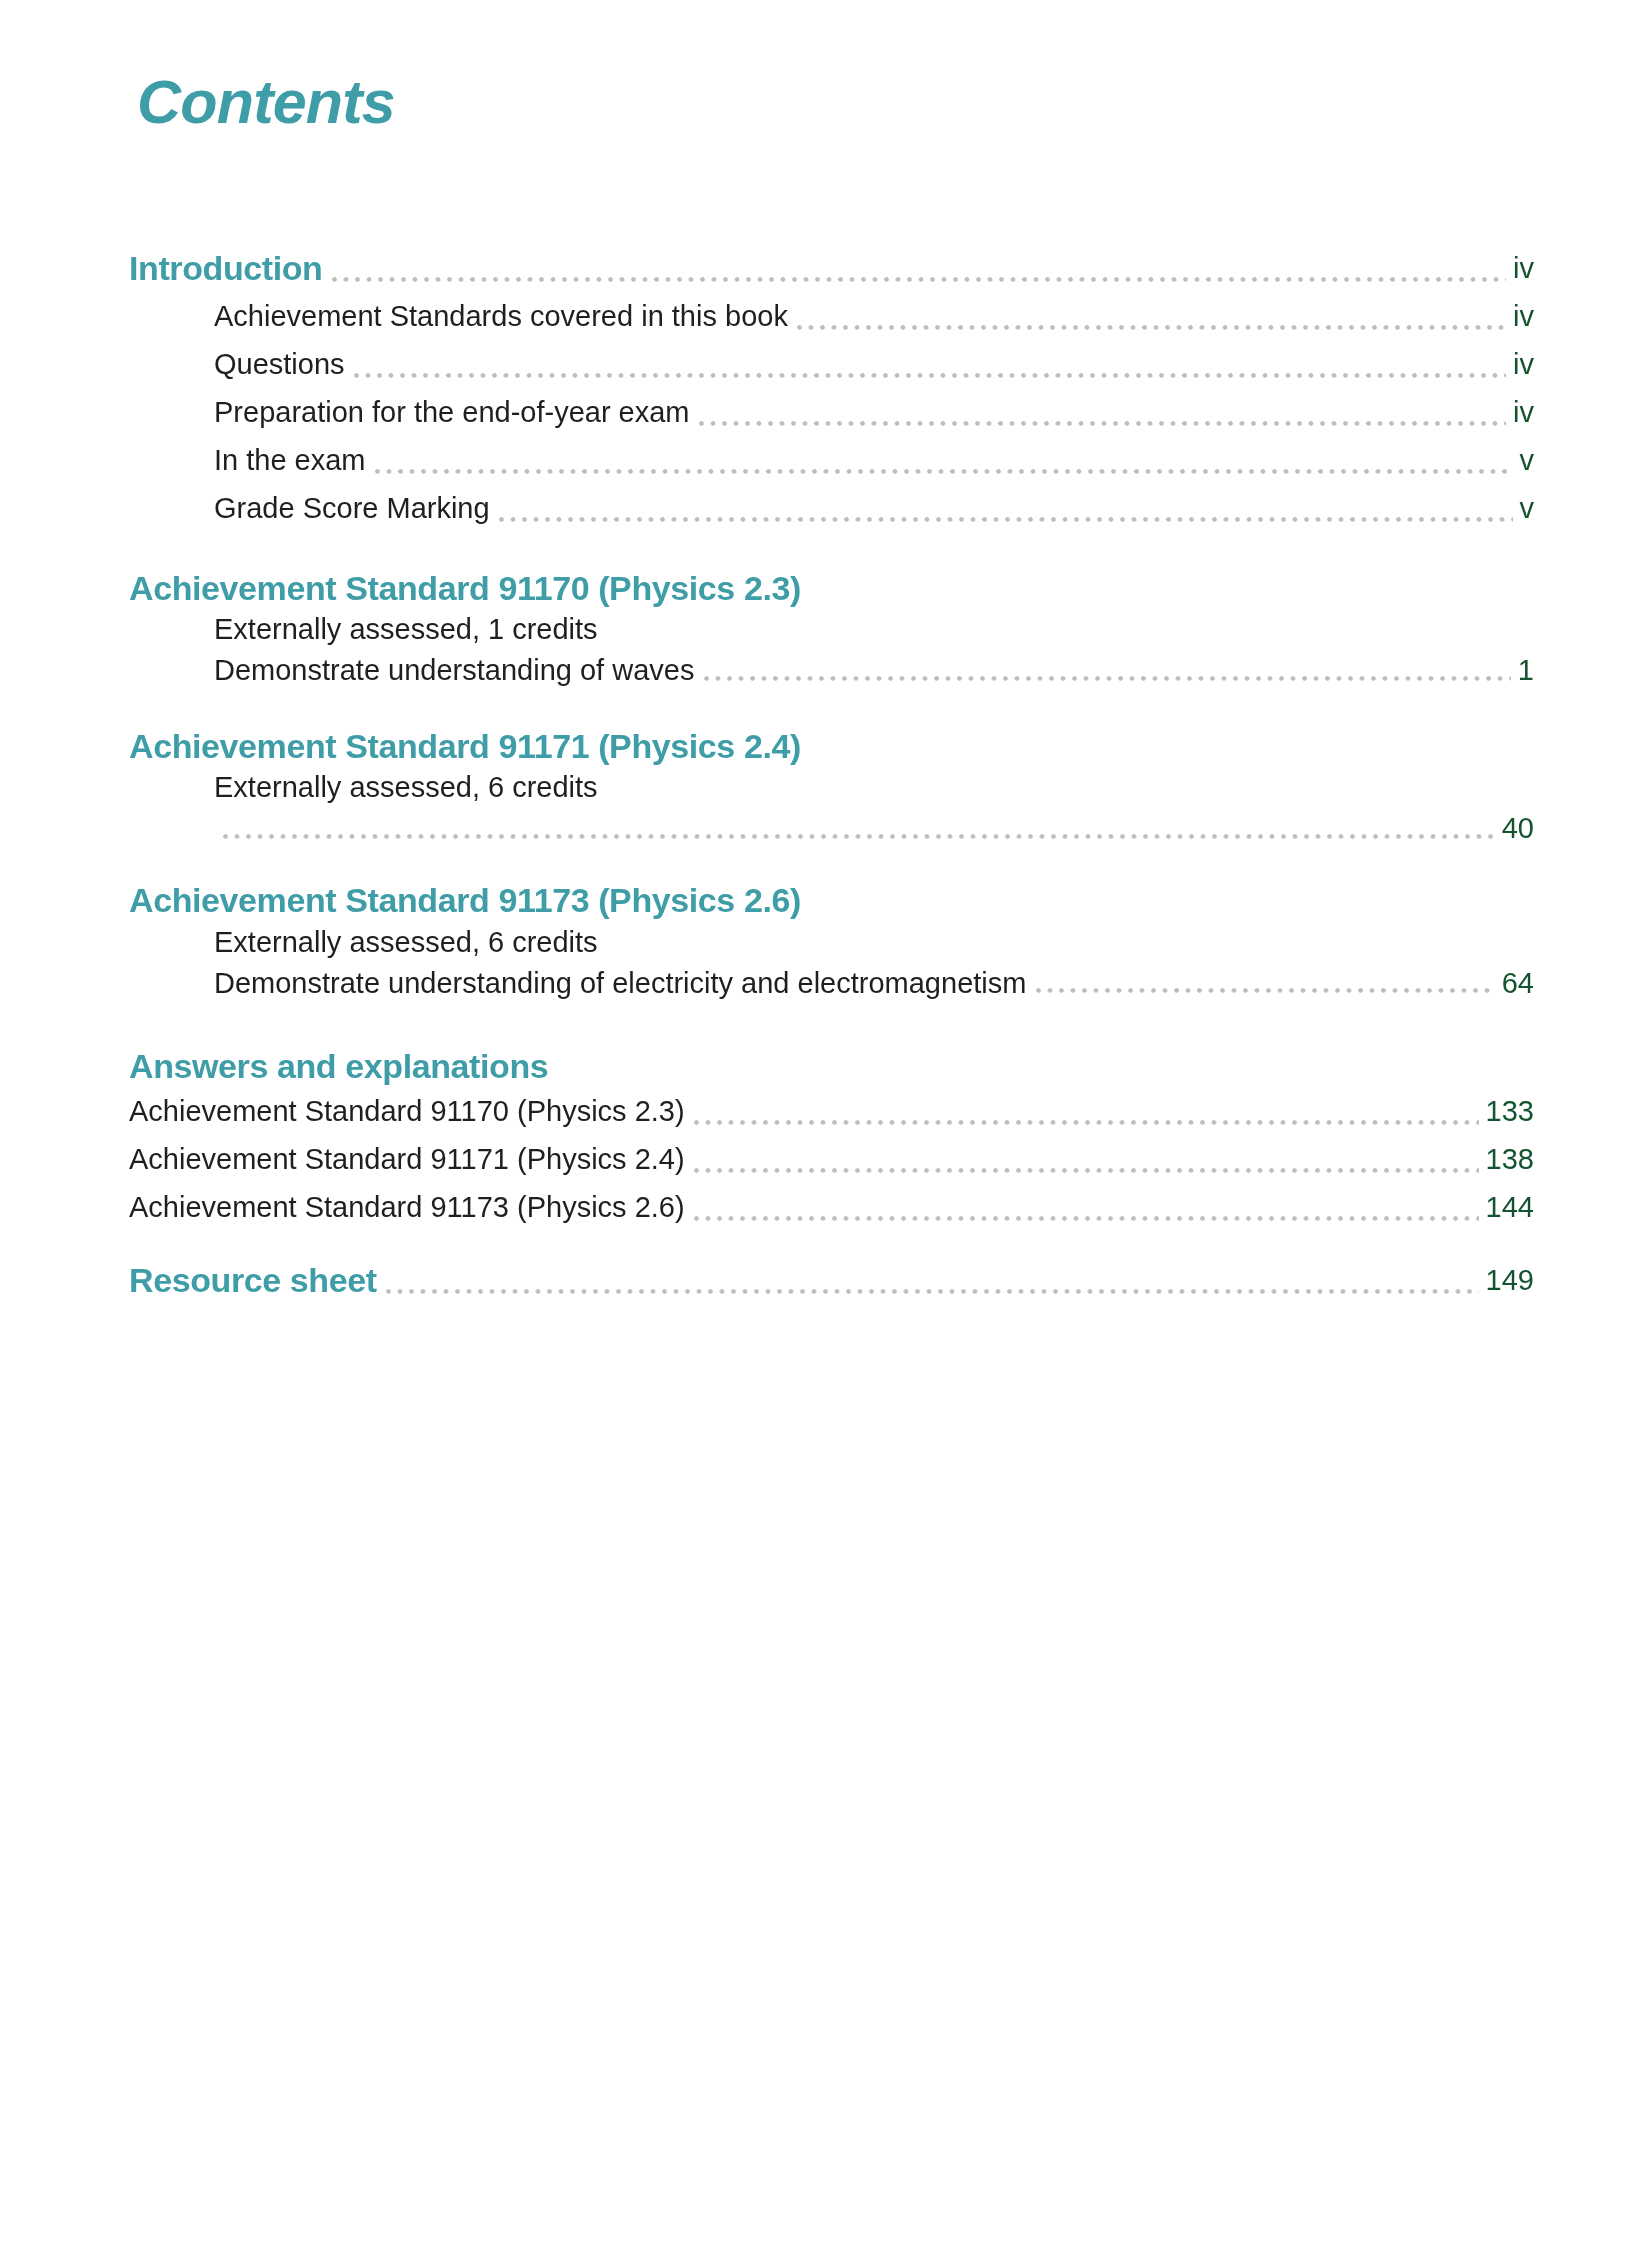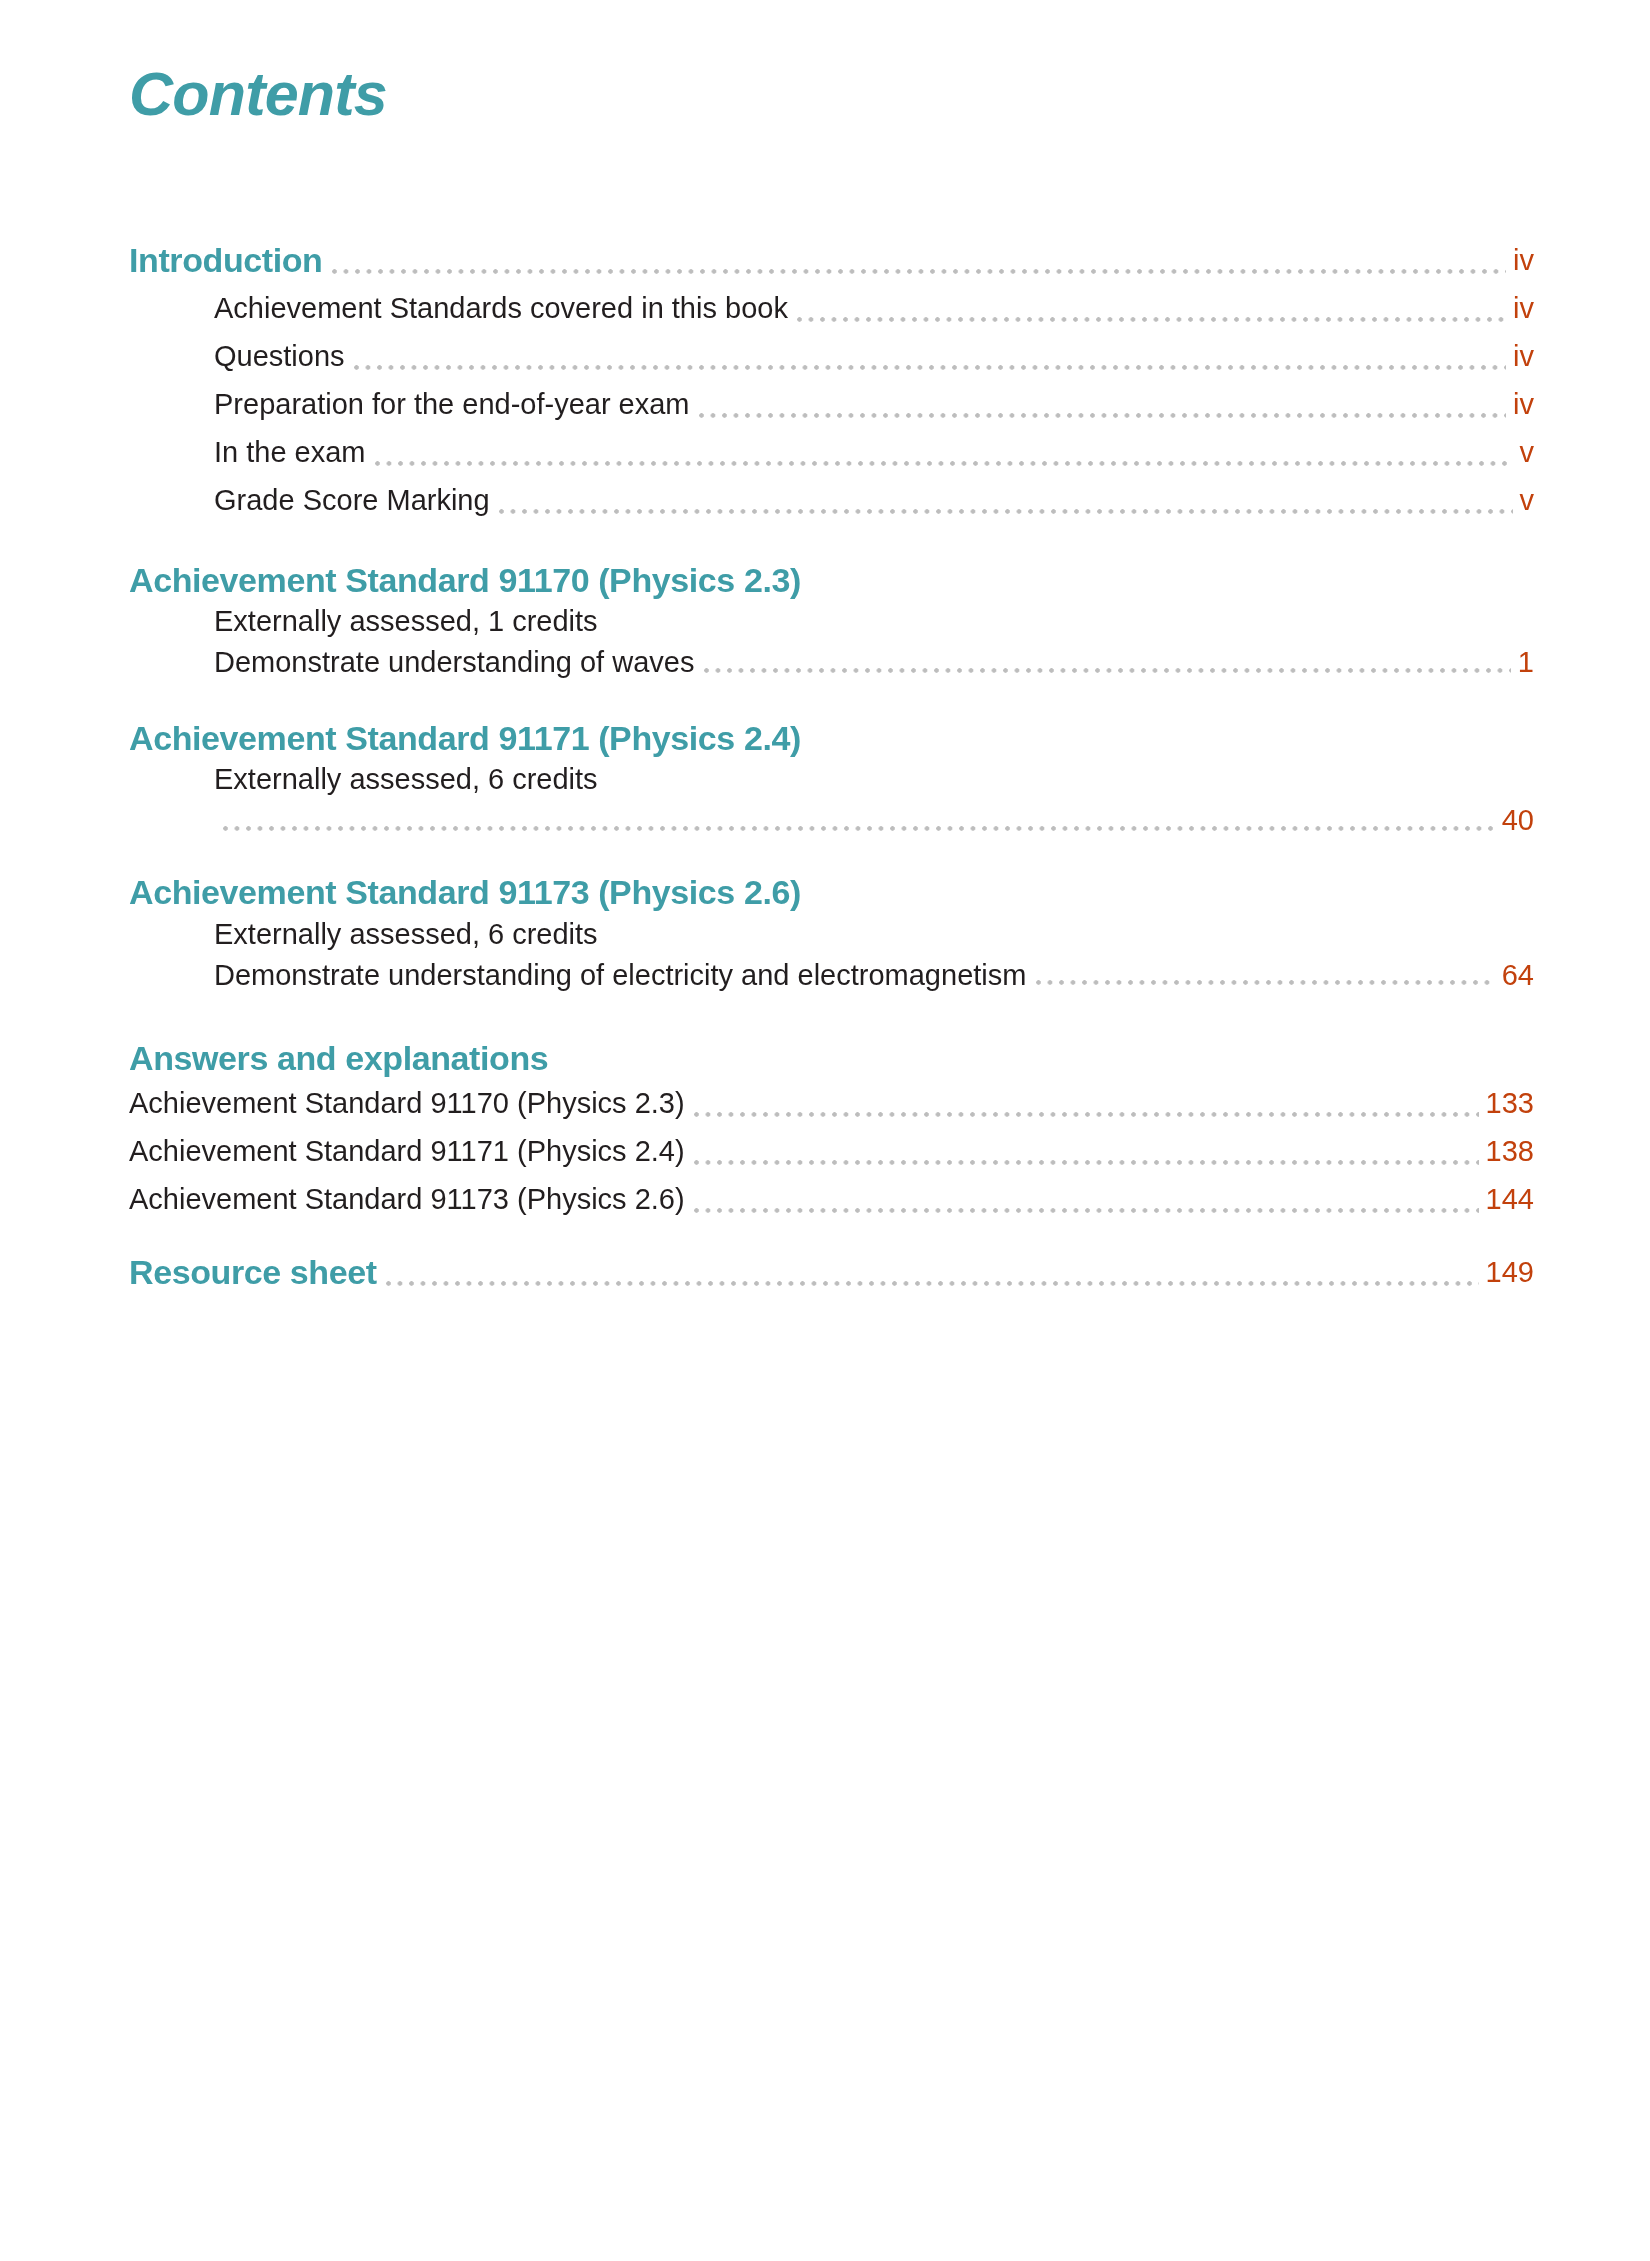--- a/index.html
+++ b/index.html
@@ -14,21 +14,21 @@
     color: #221e1f;
     overflow: hidden;
     position: relative;
   }
   .page {
     box-sizing: border-box;
     width: 1651px;
     padding: 64px 117px 0 129px;
   }
   .title {
-    margin: 0;
+    margin: 8px;
     font-size: 61px;
     line-height: 61px;
     font-weight: bold;
     font-style: italic;
     letter-spacing: -0.8px;
     color: #3f9da7;
   }
   .row {
     display: flex;
     align-items: center;
@@ -59,21 +59,21 @@
     left: 9.3px;
     right: 6.8px;
     bottom: 10.2px;
     height: 5.1px;
     background-image: radial-gradient(circle at 2.5px 2.5px, #bdbdbd 2px, rgba(0,0,0,0) 2.6px);
     background-size: 11.5px 5.1px;
     background-repeat: repeat-x;
   }
   .pagenum {
     font-size: 29px;
-    color: #c2410c;
+    color: #14532d;
     white-space: nowrap;
   }
   .mt-intro    { margin-top: 111px; }
   .mt-std1     { margin-top: 35px; }
   .mt-std2     { margin-top: 34px; }
   .mt-std3     { margin-top: 30.5px; }
   .mt-answers  { margin-top: 42px; }
   .mt-resource { margin-top: 25px; }
 </style>
 </head>

